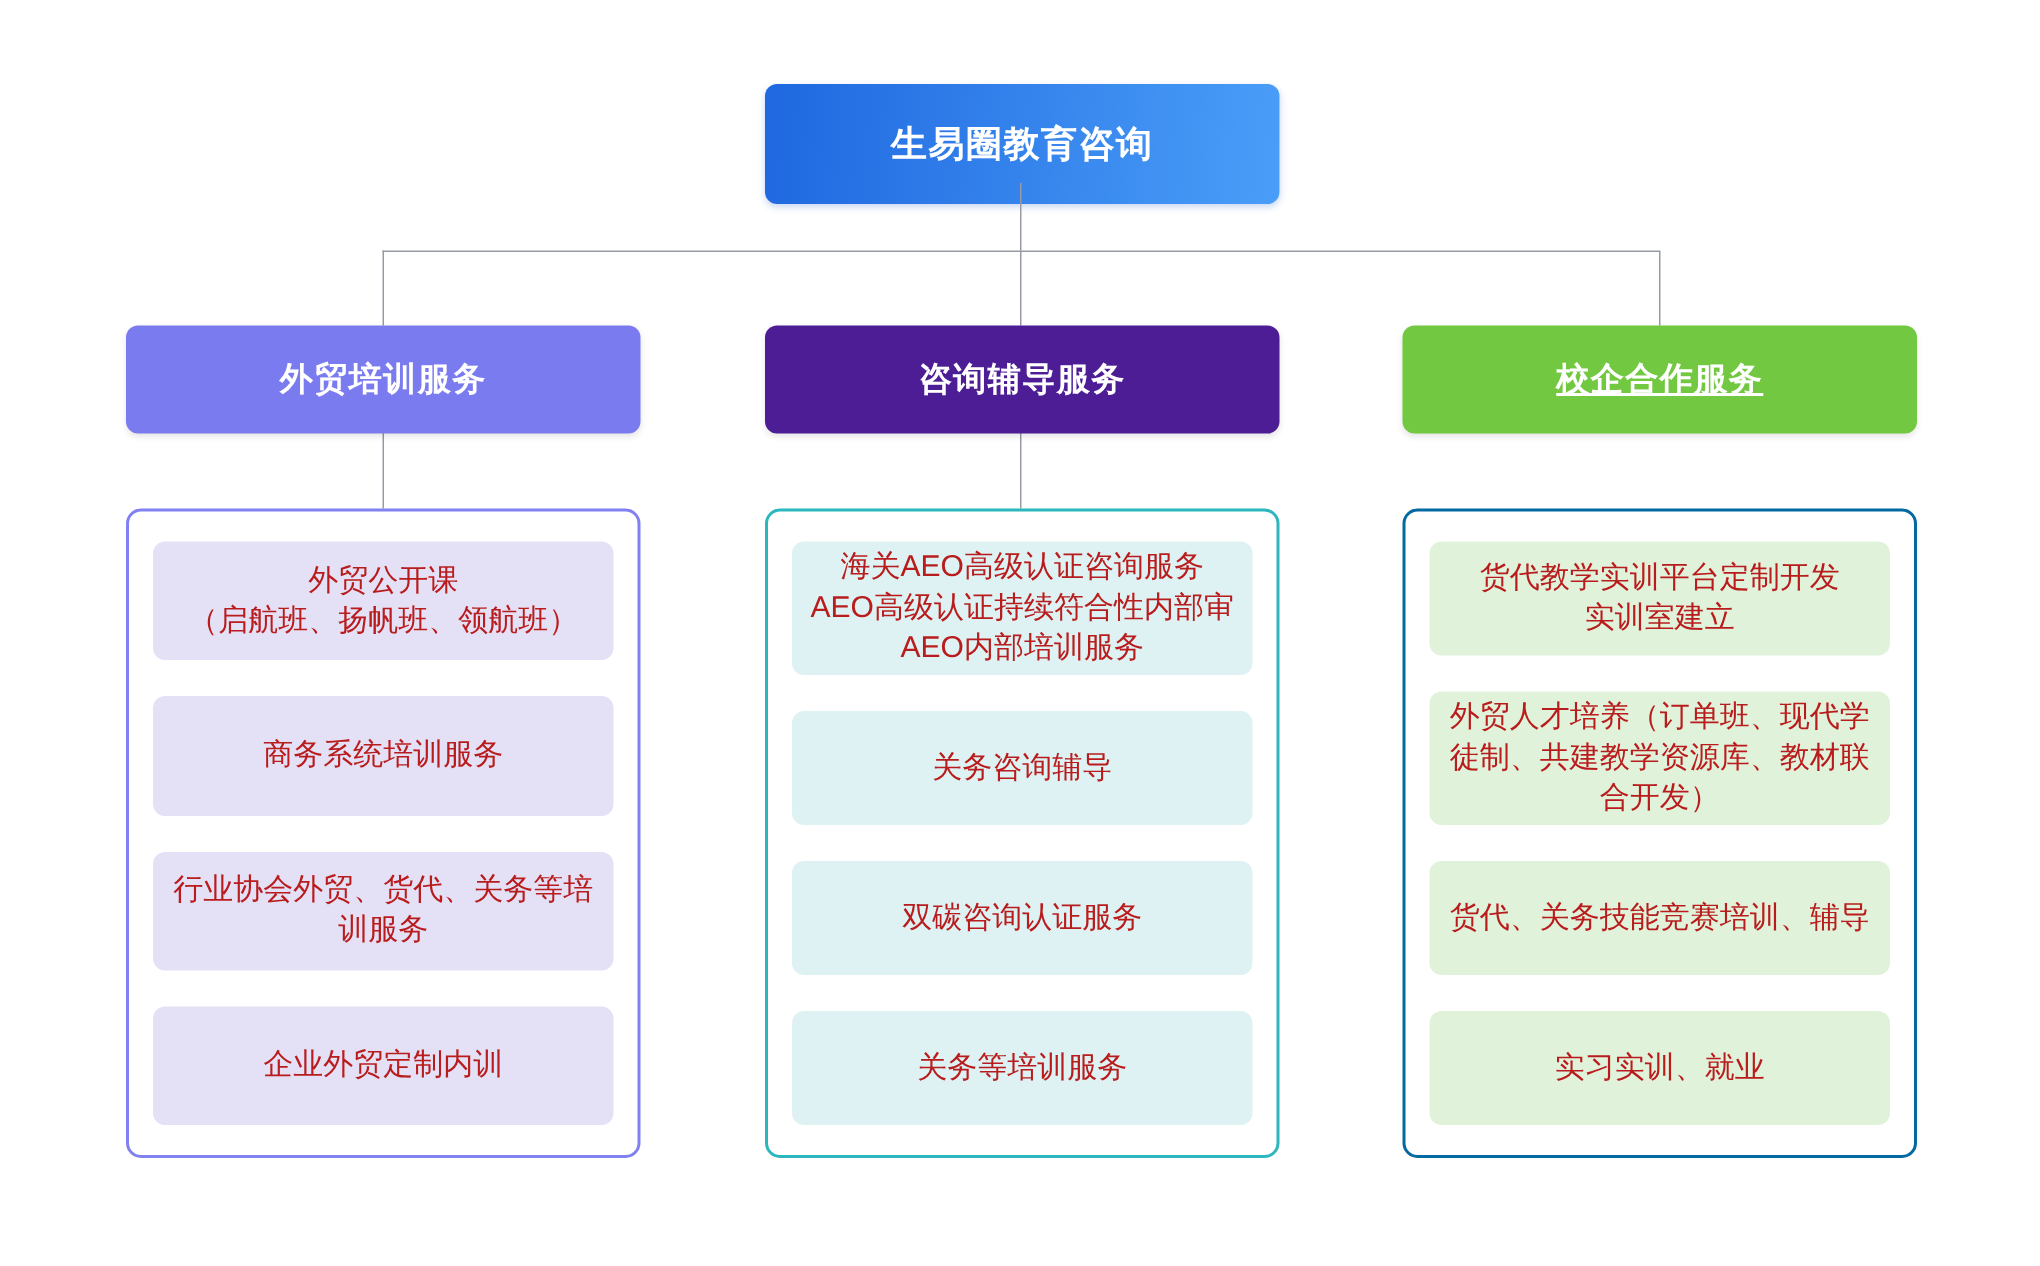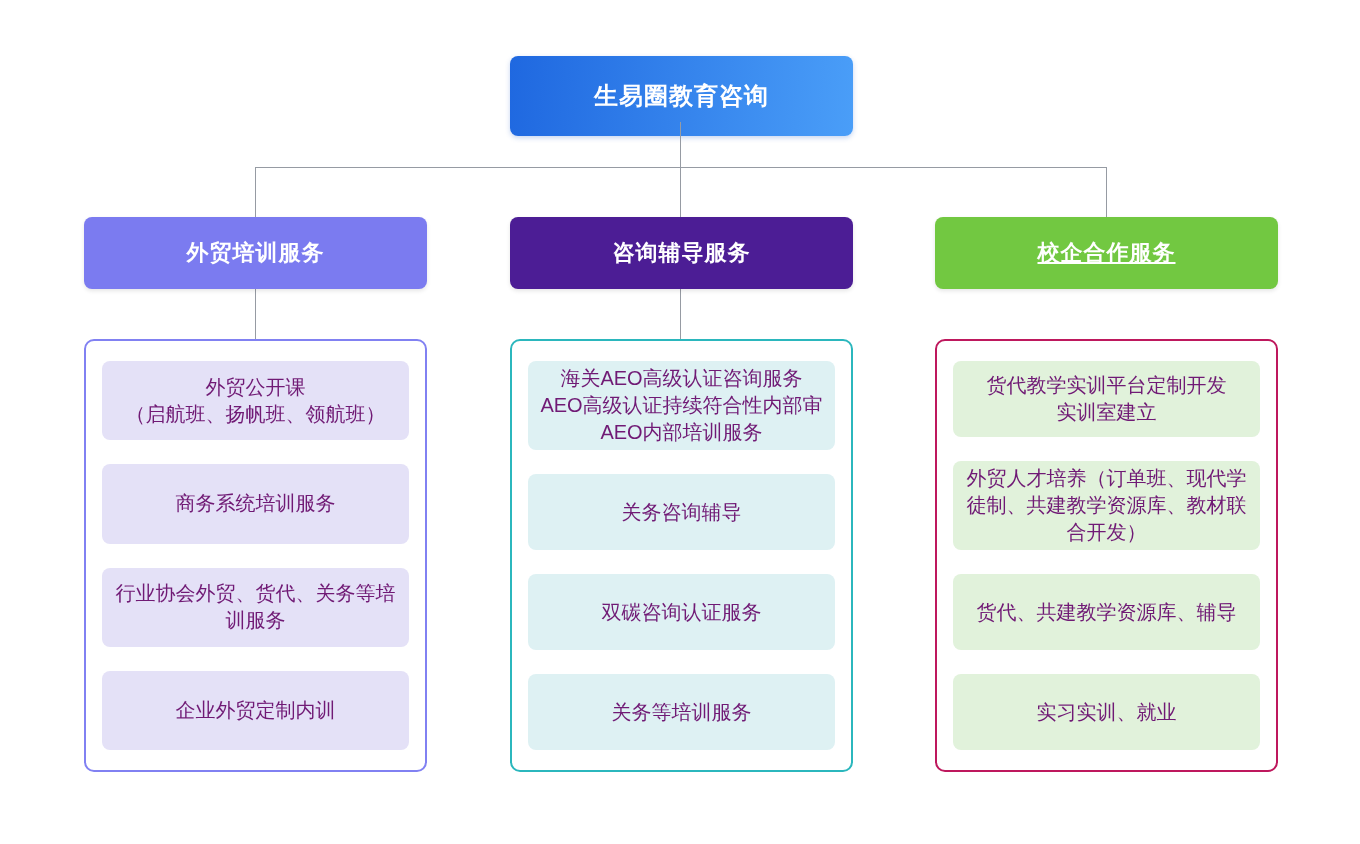--- a/index.html
+++ b/index.html
@@ -44,32 +44,32 @@
   .hdr2{background:#72c841;text-decoration:underline;}
 
   
   .branch-box{
     position:absolute;top:339px;width:343px;height:433px;border-radius:10px;
     background:#ffffff;box-sizing:border-box;
     display:flex;flex-direction:column;gap:24px;padding:20px 16px;
   }
   .box0{border:2px solid #8181f2;}
   .box1{border:2px solid #2bb7bd;}
-  .box2{border:2px solid #be185d;}
+  .box2{border:2px solid #0369a1;}
 
   
   .item{
     flex:1;border-radius:8px;display:flex;align-items:center;justify-content:center;
     padding:4px 8px;box-sizing:border-box;
   }
   .bg0{background:#e4e1f7;}
   .bg1{background:#def1f3;justify-content:center;}
   .bg2{background:#e1f2db;}
   .item-label{
-    color:#701a75;font-size:20px;line-height:27px;text-align:center;
+    color:#b91c1c;font-size:20px;line-height:27px;text-align:center;
     white-space:pre-line;
   }
 </style>
 </head>
 <body>
 
 <div class="stage">
 
   <div class="root-node">
     <span>生易圈教育咨询</span>
@@ -127,20 +127,20 @@
   </div>
   <div class="branch-box box2 c2">
     <div class="item bg2">
       <span class="item-label">货代教学实训平台定制开发
 实训室建立</span>
     </div>
     <div class="item bg2">
       <span class="item-label">外贸人才培养（订单班、现代学徒制、共建教学资源库、教材联合开发）</span>
     </div>
     <div class="item bg2">
-      <span class="item-label">货代、共建教学资源库、辅导</span>
+      <span class="item-label">货代、关务技能竞赛培训、辅导</span>
     </div>
     <div class="item bg2">
       <span class="item-label">实习实训、就业</span>
     </div>
   </div>
 
 </div>
 
 </body></html>

